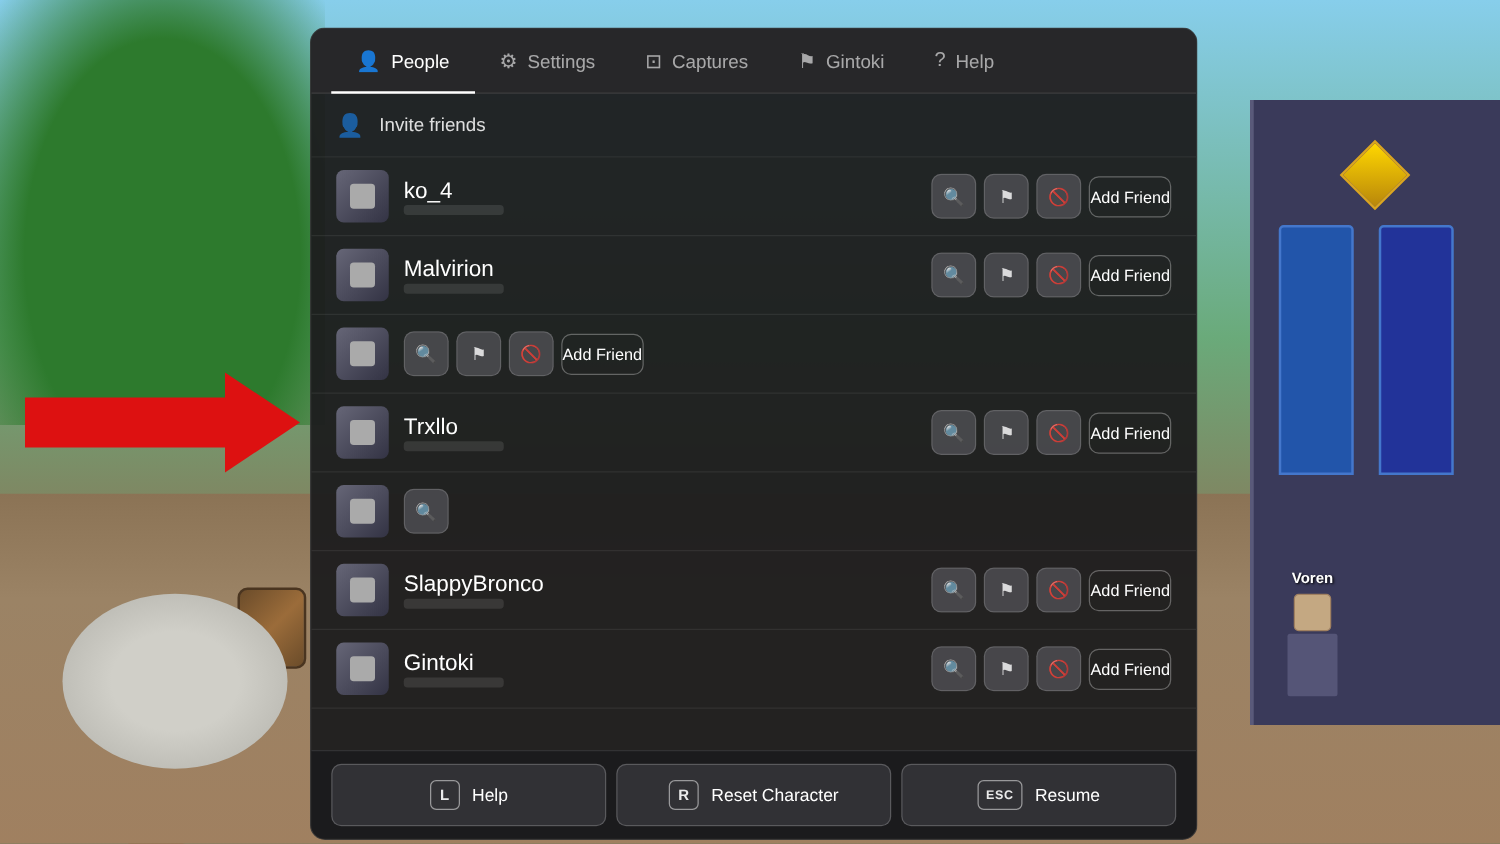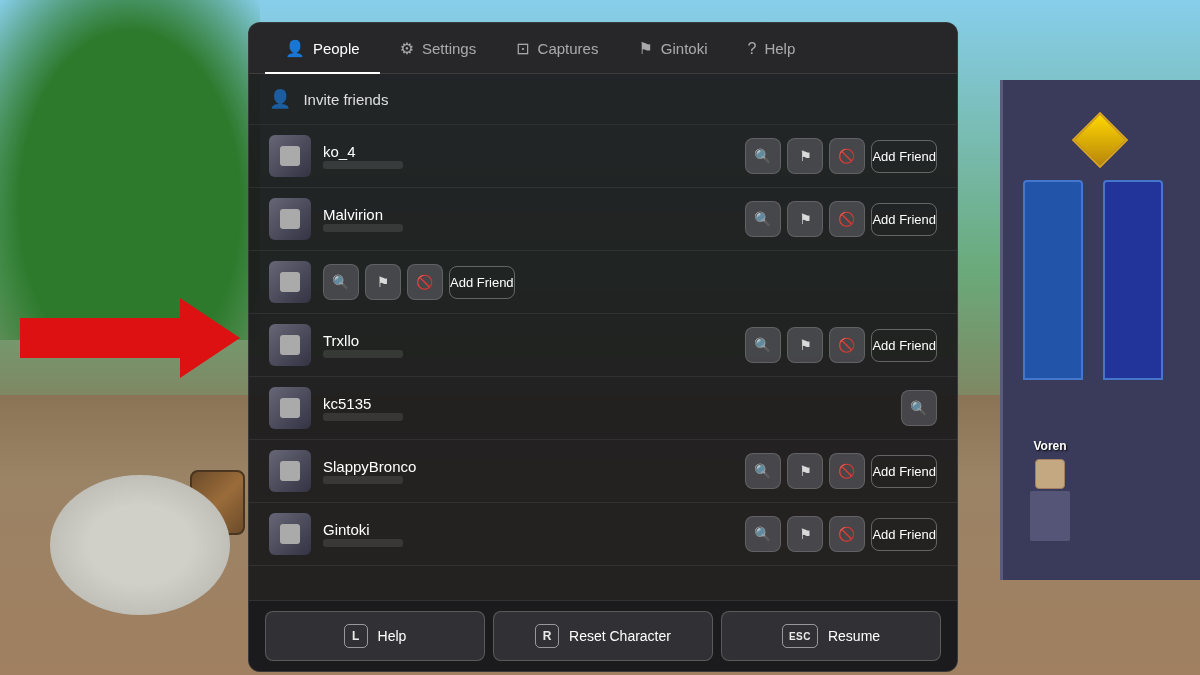--- a/index.html
+++ b/index.html
@@ -100,21 +100,21 @@
       width: 40px; height: 40px;
       background: linear-gradient(135deg, #ffd700, #b8860b);
       transform: rotate(45deg);
       z-index: 5;
       border: 2px solid #daa520;
     }
 
     
     .npc {
       position: absolute;
-      bottom: 116px; right: 120px;
+      bottom: 100px; right: 120px;
       width: 60px; height: 100px;
       z-index: 3;
     }
     .npc-head {
       width: 30px; height: 30px;
       background: #c4a882;
       border-radius: 4px;
       margin: 0 auto;
       border: 1px solid #a08060;
     }
@@ -257,21 +257,21 @@
       height: 20px;
       background: #aaa;
       border-radius: 3px;
     }
     .player-info {
       flex: 1;
       min-width: 0;
     }
     .player-name {
       color: white;
-      font-size: 15px;
+      font-size: 18px;
       font-weight: 500;
     }
     .player-sub {
       color: rgba(255,255,255,0.4);
       font-size: 11px;
       margin-top: 1px;
       background: rgba(255,255,255,0.1);
       height: 8px;
       border-radius: 3px;
       width: 80px;
@@ -475,24 +475,20 @@
         <div class="icon-btn">🔍</div>
         <div class="icon-btn">⚑</div>
         <div class="icon-btn">🚫</div>
         <button class="add-friend-btn">Add Friend</button>
       </div>
     </div>
 
     <div class="player-row kc-row">
       <div class="player-avatar">
         <div class="avatar-figure"></div>
-      </div>
-      <div class="player-info">
-        <div class="player-name">kc5135</div>
-        <div class="player-sub"></div>
       </div>
       <div class="player-actions">
         <div class="icon-btn">🔍</div>
       </div>
     </div>
 
     <div class="player-row">
       <div class="player-avatar">
         <div class="avatar-figure"></div>
       </div>

